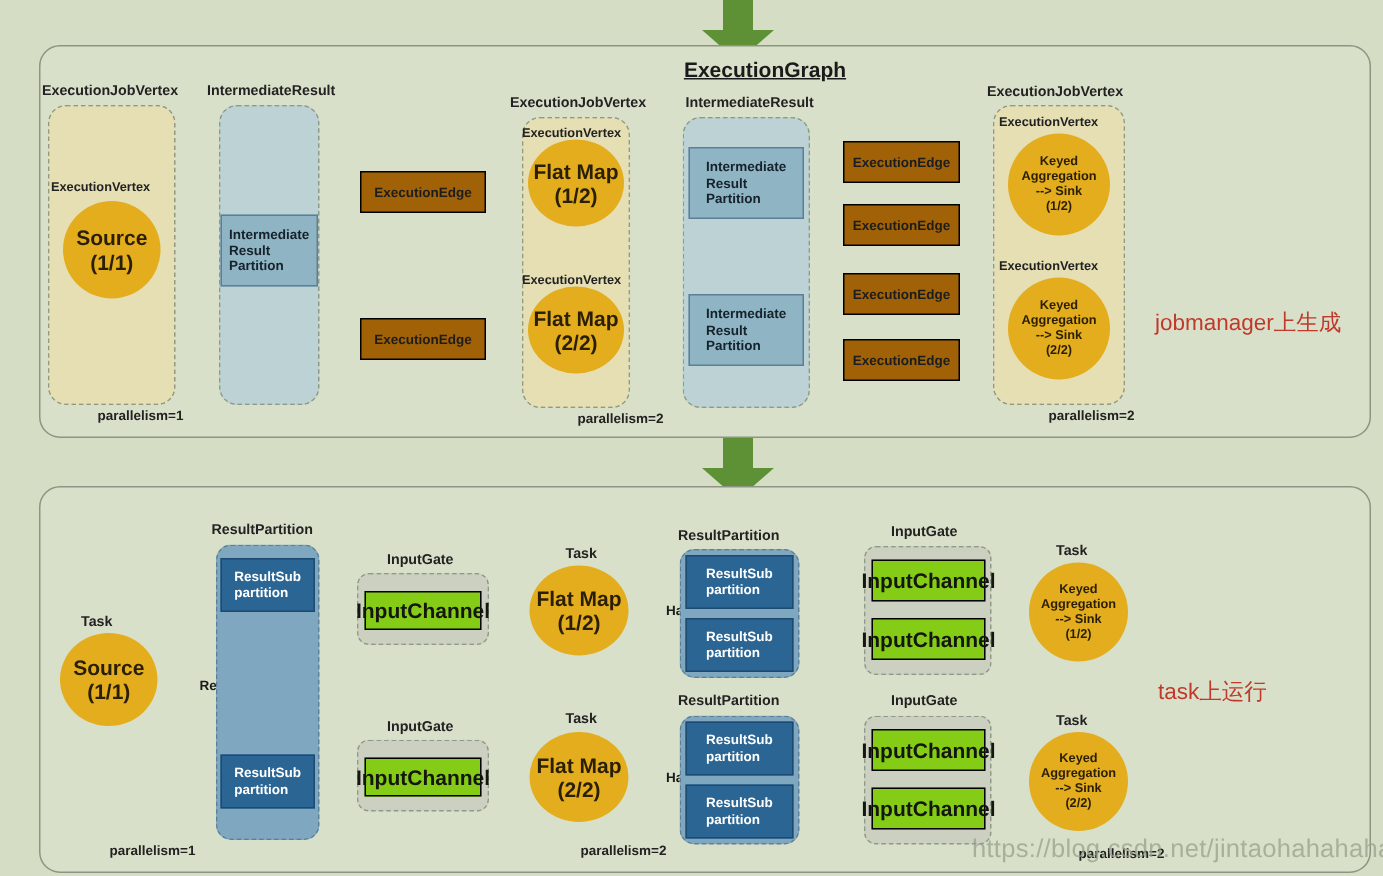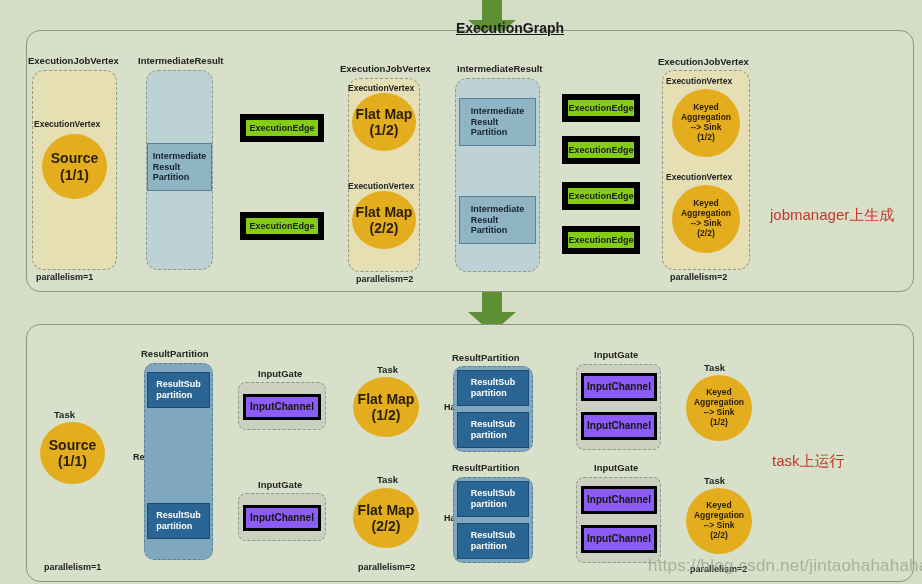--- a/index.html
+++ b/index.html
@@ -24,21 +24,21 @@
   #panel-phys{left:26px;top:324px;width:888px;height:258px;}
 
   
   .diagram-title{
     position:absolute;
     font-size:14px;font-weight:bold;color:#1a1a1a;
     text-decoration:underline;
     white-space:nowrap;
     text-align:center;
   }
-  #title-exec{left:400px;top:20px;width:220px;}
+  #title-exec{left:400px;top:38px;width:220px;}
   #title-phys{left:400px;top:328px;width:220px;}
 
   
   .green-arrow{position:absolute;width:52px;height:44px;}
   #arrow-top{left:466px;top:-2px;}
   #arrow-mid{left:466px;top:290px;}
 
   
   .dashed-box{
     position:absolute;
@@ -59,20 +59,21 @@
   }
   .caption-sm{
     position:absolute;
     font-size:8.5px;font-weight:bold;color:#222;
     white-space:nowrap;
   }
   .parallelism{
     position:absolute;
     font-size:9px;font-weight:bold;color:#222;
     white-space:nowrap;
+    margin-left:29px;
   }
 
   
   .op-circle{
     position:absolute;
     border-radius:50%;
     background:#e3ad1d;
     display:flex;align-items:center;justify-content:center;
     text-align:center;
     color:#2a1f05;font-weight:bold;
@@ -85,34 +86,34 @@
   
   .node{
     position:absolute;
     display:flex;align-items:center;justify-content:center;
     text-align:left;
     box-sizing:border-box;
     font-weight:bold;
     line-height:1.2;
   }
   .node-edge{
-    background:#84cc16;border:6px solid #000000;
+    background:#a16207;border:1px solid #000000;
     font-size:9px;color:#1d1d1d;
   }
   .node-irp{
     background:#8fb4c4;border:1px solid #5d7f95;
     font-size:9px;color:#15222b;
   }
   .node-subpart{
     background:#2b6593;border:1px solid #1d4a70;
     font-size:9px;color:#ffffff;
   }
   .node-channel{
-    background:#8b5cf6;border:3px solid #000000;
-    font-size:10px;color:#14160f;
+    background:#84cc16;border:1px solid #000000;
+    font-size:14px;color:#14160f;
   }
 
   
   .edge-label{
     position:absolute;
     font-size:9px;font-weight:bold;color:#1a1a1a;
     background:transparent;
     white-space:nowrap;
     margin-left:20px;
   }

